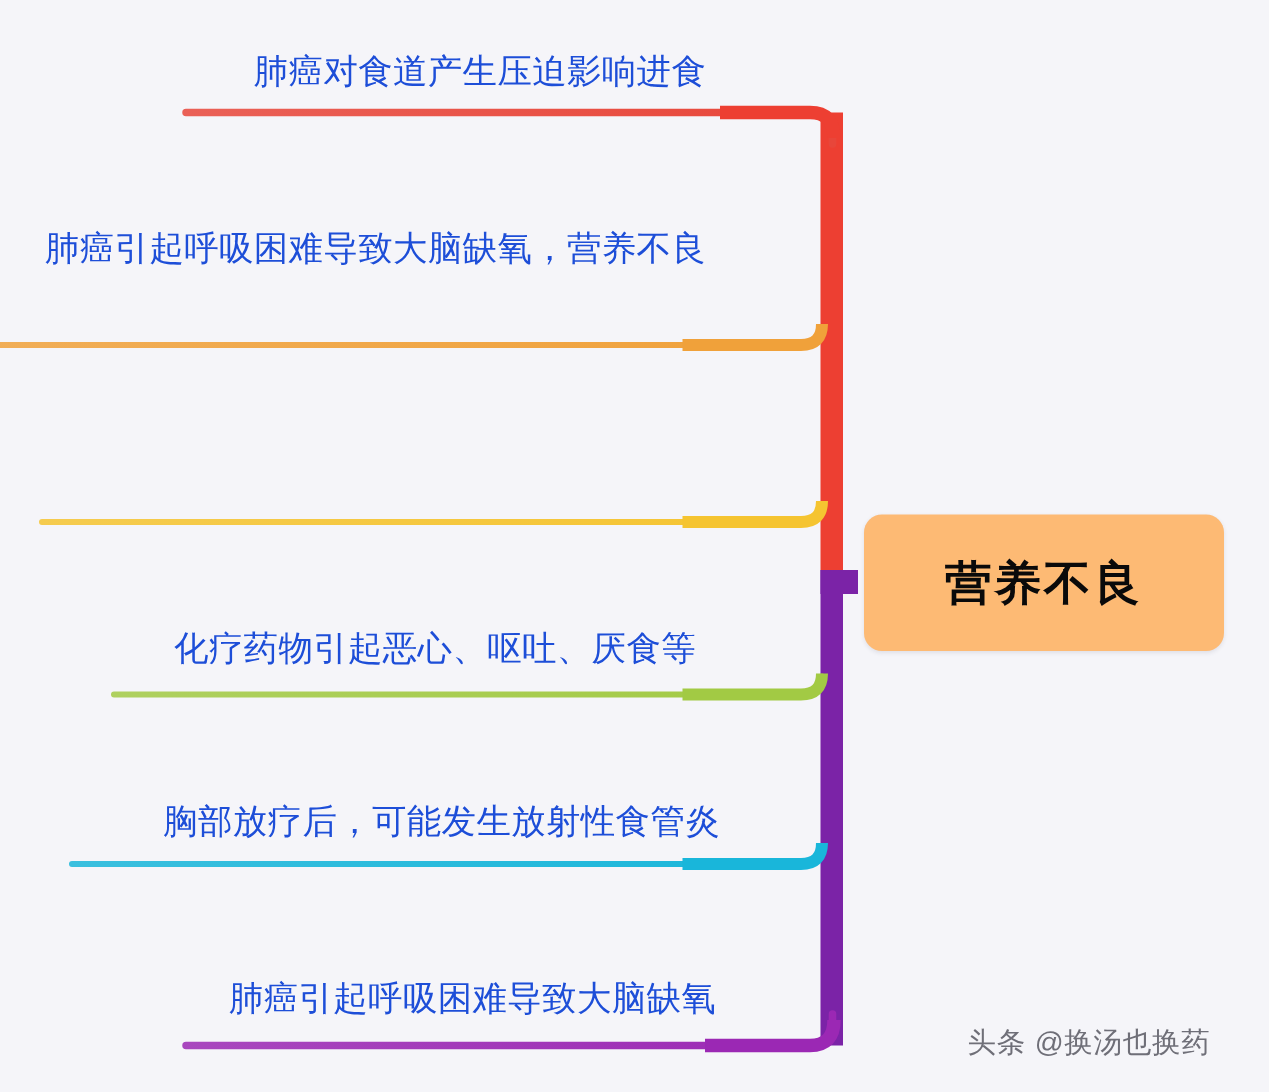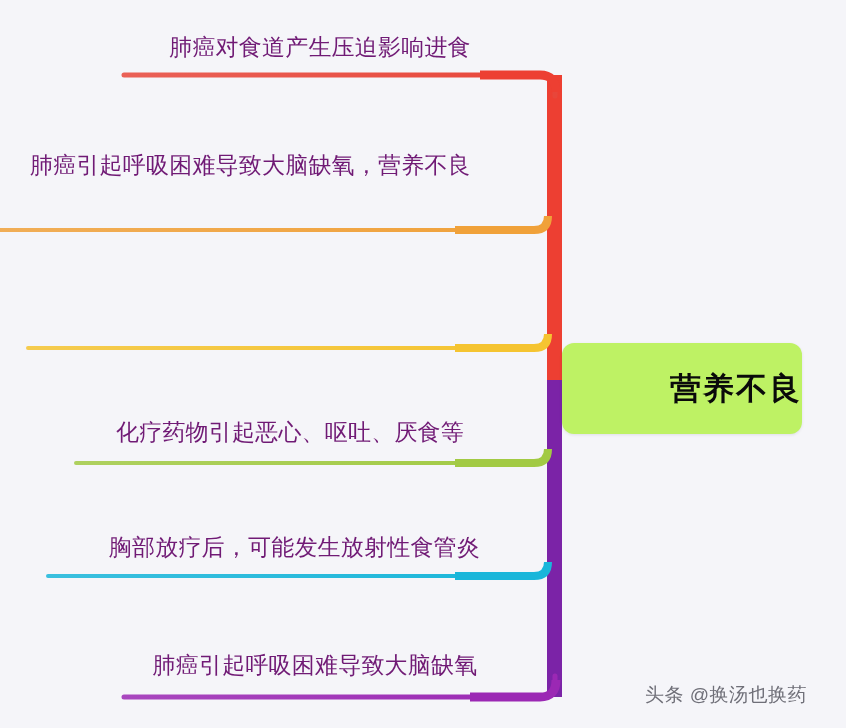--- a/index.html
+++ b/index.html
@@ -21,39 +21,39 @@
   }
   #mm-svg {
     position: absolute;
     left: 0;
     top: 0;
     width: 846px;
     height: 728px;
   }
   .branch-label {
     position: absolute;
-    color: #701a75;
+    color: #1d4ed8;
     font-size: 23px;
     line-height: 34px;
     letter-spacing: 0.2px;
     white-space: pre-wrap;
     font-family: "Liberation Sans", "DejaVu Sans", sans-serif;
   }
   #center-node {
     position: absolute;
-    left: 562px;
+    left: 576px;
     top: 343px;
     width: 240px;
     height: 91px;
-    background: #bef264;
+    background: #fdba74;
     border-radius: 12px;
     box-shadow: 0 1px 3px rgba(40, 40, 70, 0.10);
     display: flex;
     align-items: center;
-    justify-content: flex-end;
+    justify-content: center;
   }
   #center-node-label {
     font-size: 31px;
     font-weight: bold;
     color: #0a0a0a;
     letter-spacing: 2px;
     font-family: "Liberation Sans", "DejaVu Sans", sans-serif;
   }
   #watermark {
     position: absolute;

